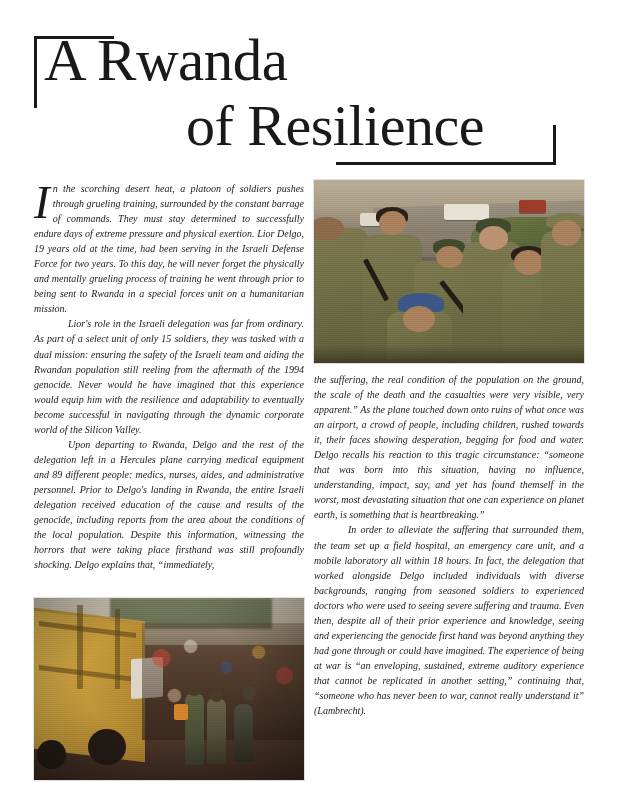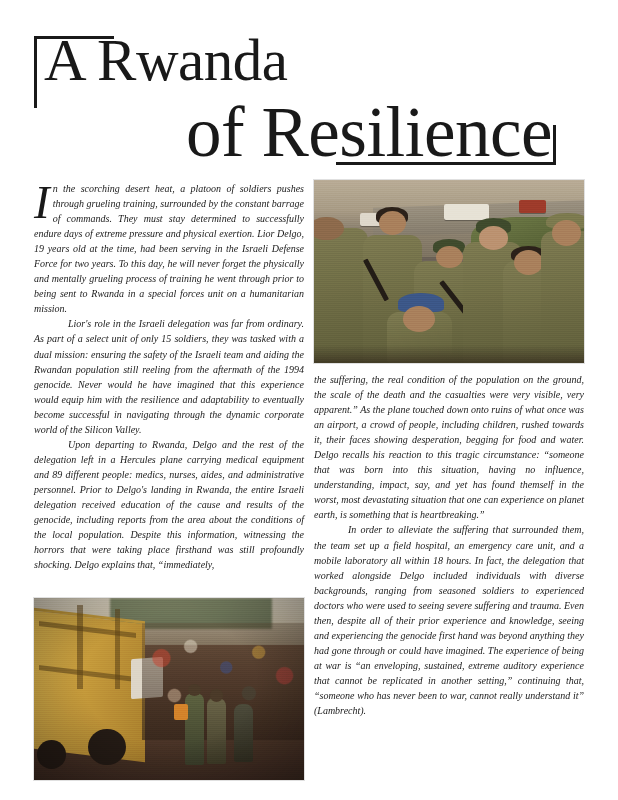--- a/index.html
+++ b/index.html
@@ -32,21 +32,21 @@
     font-size: 59px;
     line-height: 1;
     letter-spacing: -0.5px;
     white-space: nowrap;
     color: #191919;
   }
   .title-line2 {
     position: absolute;
     left: 186px;
     top: 97px;
-    font-size: 71px;
+    font-size: 58px;
     line-height: 1;
     letter-spacing: -0.5px;
     white-space: nowrap;
     color: #191919;
   }
   .byline {
     position: absolute;
     left: 38px;
     top: 109px;
     font-size: 21px;

